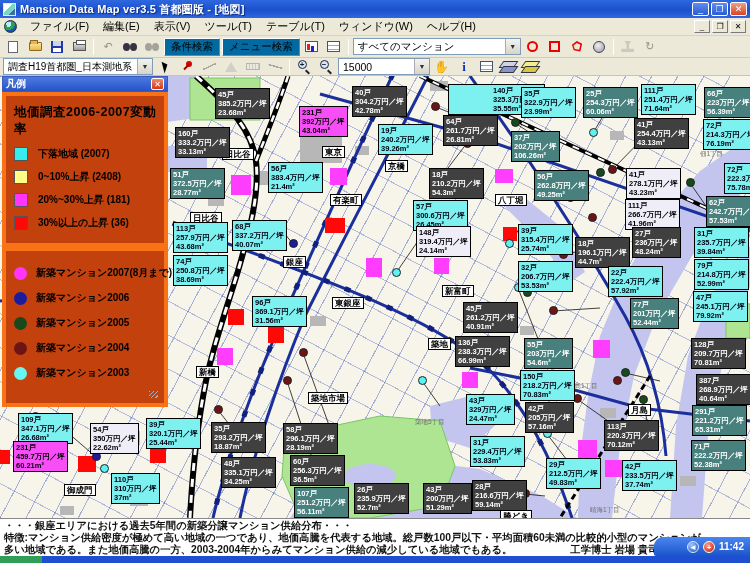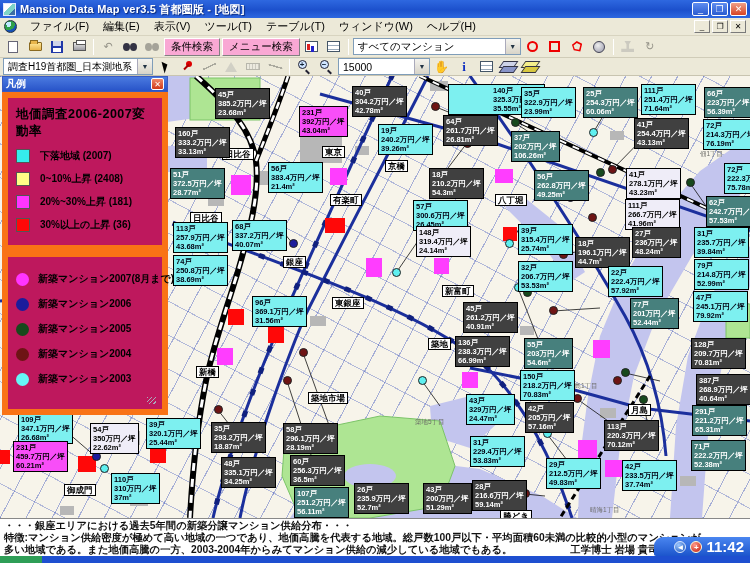--- a/index.html
+++ b/index.html
@@ -32,21 +32,21 @@
 
   
   .toolbar1 { position:absolute; left:0; top:36px; width:750px; height:22px; background:#ece9d8;
     border-bottom:1px solid #d0ccb8; display:flex; align-items:center; padding:0 3px; gap:2px; }
   .toolbar2 { position:absolute; left:0; top:58px; width:750px; height:18px; background:#ece9d8;
     display:flex; align-items:center; padding:0 3px; gap:2px; border-bottom:1px solid #c8c4b0; }
   .tbtn { width:20px; height:18px; display:flex; align-items:center; justify-content:center;
     border:1px solid transparent; font-size:11px; }
   .t2 .tbtn { height:16px; }
   .sep { width:1px; height:16px; background:#b5b2a0; border-right:1px solid #fff; margin:0 2px; }
-  .txtbtn { font-size:10.5px; padding:1px 6px; background:#f9a8d4; border:1px solid;
+  .txtbtn { font-size:10.5px; padding:1px 6px; background:#0369a1; border:1px solid;
     border-color:#fff #808080 #808080 #fff; white-space:nowrap; height:18px; }
   .combo { display:flex; align-items:center; background:#fff; border:1px solid #7f9db9; height:17px; }
   .combo .cval { font-size:10.5px; padding:0 4px; white-space:nowrap; overflow:hidden; }
   .combo .dd { width:15px; height:15px; margin-left:auto; background:linear-gradient(180deg,#f4f3ee,#d8d4c8);
     border-left:1px solid #aab; font-size:7px; text-align:center; line-height:15px; color:#234; }
   .gray { opacity:.38; filter:grayscale(1); }
   
   .ic { display:inline-block; }
   .ic-page { width:10px; height:12px; background:#fff; border:1px solid #667; box-shadow:inset 0 2px 0 #fff; }
   .ic-folder { width:13px; height:9px; background:linear-gradient(180deg,#ffe696,#e8b64c); border:1px solid #8a6a20; border-radius:1px; position:relative; }
@@ -108,21 +108,21 @@
   .dot { position:absolute; width:9px; height:9px; border-radius:50%; border:1px solid #222; z-index:3; }
   .sq { position:absolute; z-index:2; }
 
   
   .legendwrap { position:absolute; left:2px; top:0; width:166px; z-index:10; }
   .lg-title { height:16px; background:linear-gradient(180deg,#4a7ae0,#2753c8); display:flex; align-items:center;
     padding:0 3px; border:1px solid #3a5ac0; }
   .lg-title span { color:#fff; font-size:10px; font-weight:bold; }
   .lg-close { margin-left:auto; width:13px; height:12px; background:linear-gradient(180deg,#f08868,#d03818);
     border:1px solid #fff; border-radius:2px; color:#fff; font-size:8px; line-height:11px; text-align:center; }
-  .lg-panel { background:#be185d; border:6px solid #f97316; padding:4px 6px; }
+  .lg-panel { background:#c2410c; border:4px solid #f97316; padding:4px 6px; }
   .lg1-heading { font-size:12.5px; font-weight:bold; margin:4px 0 6px 2px; color:#000; letter-spacing:.5px; }
   .lg-row { display:flex; align-items:center; margin:9px 2px; }
   .lg-row .sw { width:14px; height:14px; border:1px solid #555; margin-right:10px; flex:none; }
   .lg-row .ci { width:13px; height:13px; border-radius:50%; margin-right:9px; flex:none; }
   .lg-row .lt { font-size:10px; font-weight:bold; color:#000; white-space:nowrap; }
   .lg2 .lg-row { margin:11px 2px; }
   .lg-grip { height:8px; display:flex; justify-content:flex-end; }
   .lg-grip i { width:9px; height:7px; background:repeating-linear-gradient(135deg,#aab 0 1px,transparent 1px 3px); }
 
   
@@ -132,21 +132,21 @@
   .sig { margin-left:58px; }
   .taskbar { position:absolute; left:0; top:556px; width:750px; height:7px;
     background:linear-gradient(90deg,#2f9e57 0 42px,#1e4fd0 42px); }
   .tray { position:absolute; right:0; top:537px; width:96px; height:19px; z-index:20;
     background:linear-gradient(180deg,#4a86f0,#1c55cc); border-radius:9px 0 0 2px;
     display:flex; align-items:center; justify-content:flex-end; gap:4px; padding:0 6px; }
   .trayico { width:12px; height:12px; border-radius:50%; color:#fff; font-size:8px; line-height:12px;
     text-align:center; font-weight:bold; }
   .tico-nav { background:radial-gradient(circle at 35% 30%,#9ec8ff,#1550b8); border:1px solid #dce8ff; }
   .tico-sec { background:radial-gradient(circle at 35% 30%,#ff9a8a,#c01808); border:1px solid #ffd; }
-  .traytime { color:#fff; font-size:15px; font-weight:bold;text-align:center; }
+  .traytime { color:#fff; font-size:10px; font-weight:bold;text-align:center; }
 </style>
 </head>
 <body>
 
 <div id="screen">
 
   <div class="titlebar">
     <div class="appico"></div>
     <div class="ttext">Mansion Data Map ver3.5 首都圏版 - [地図]</div>
     <div class="wbtns">

